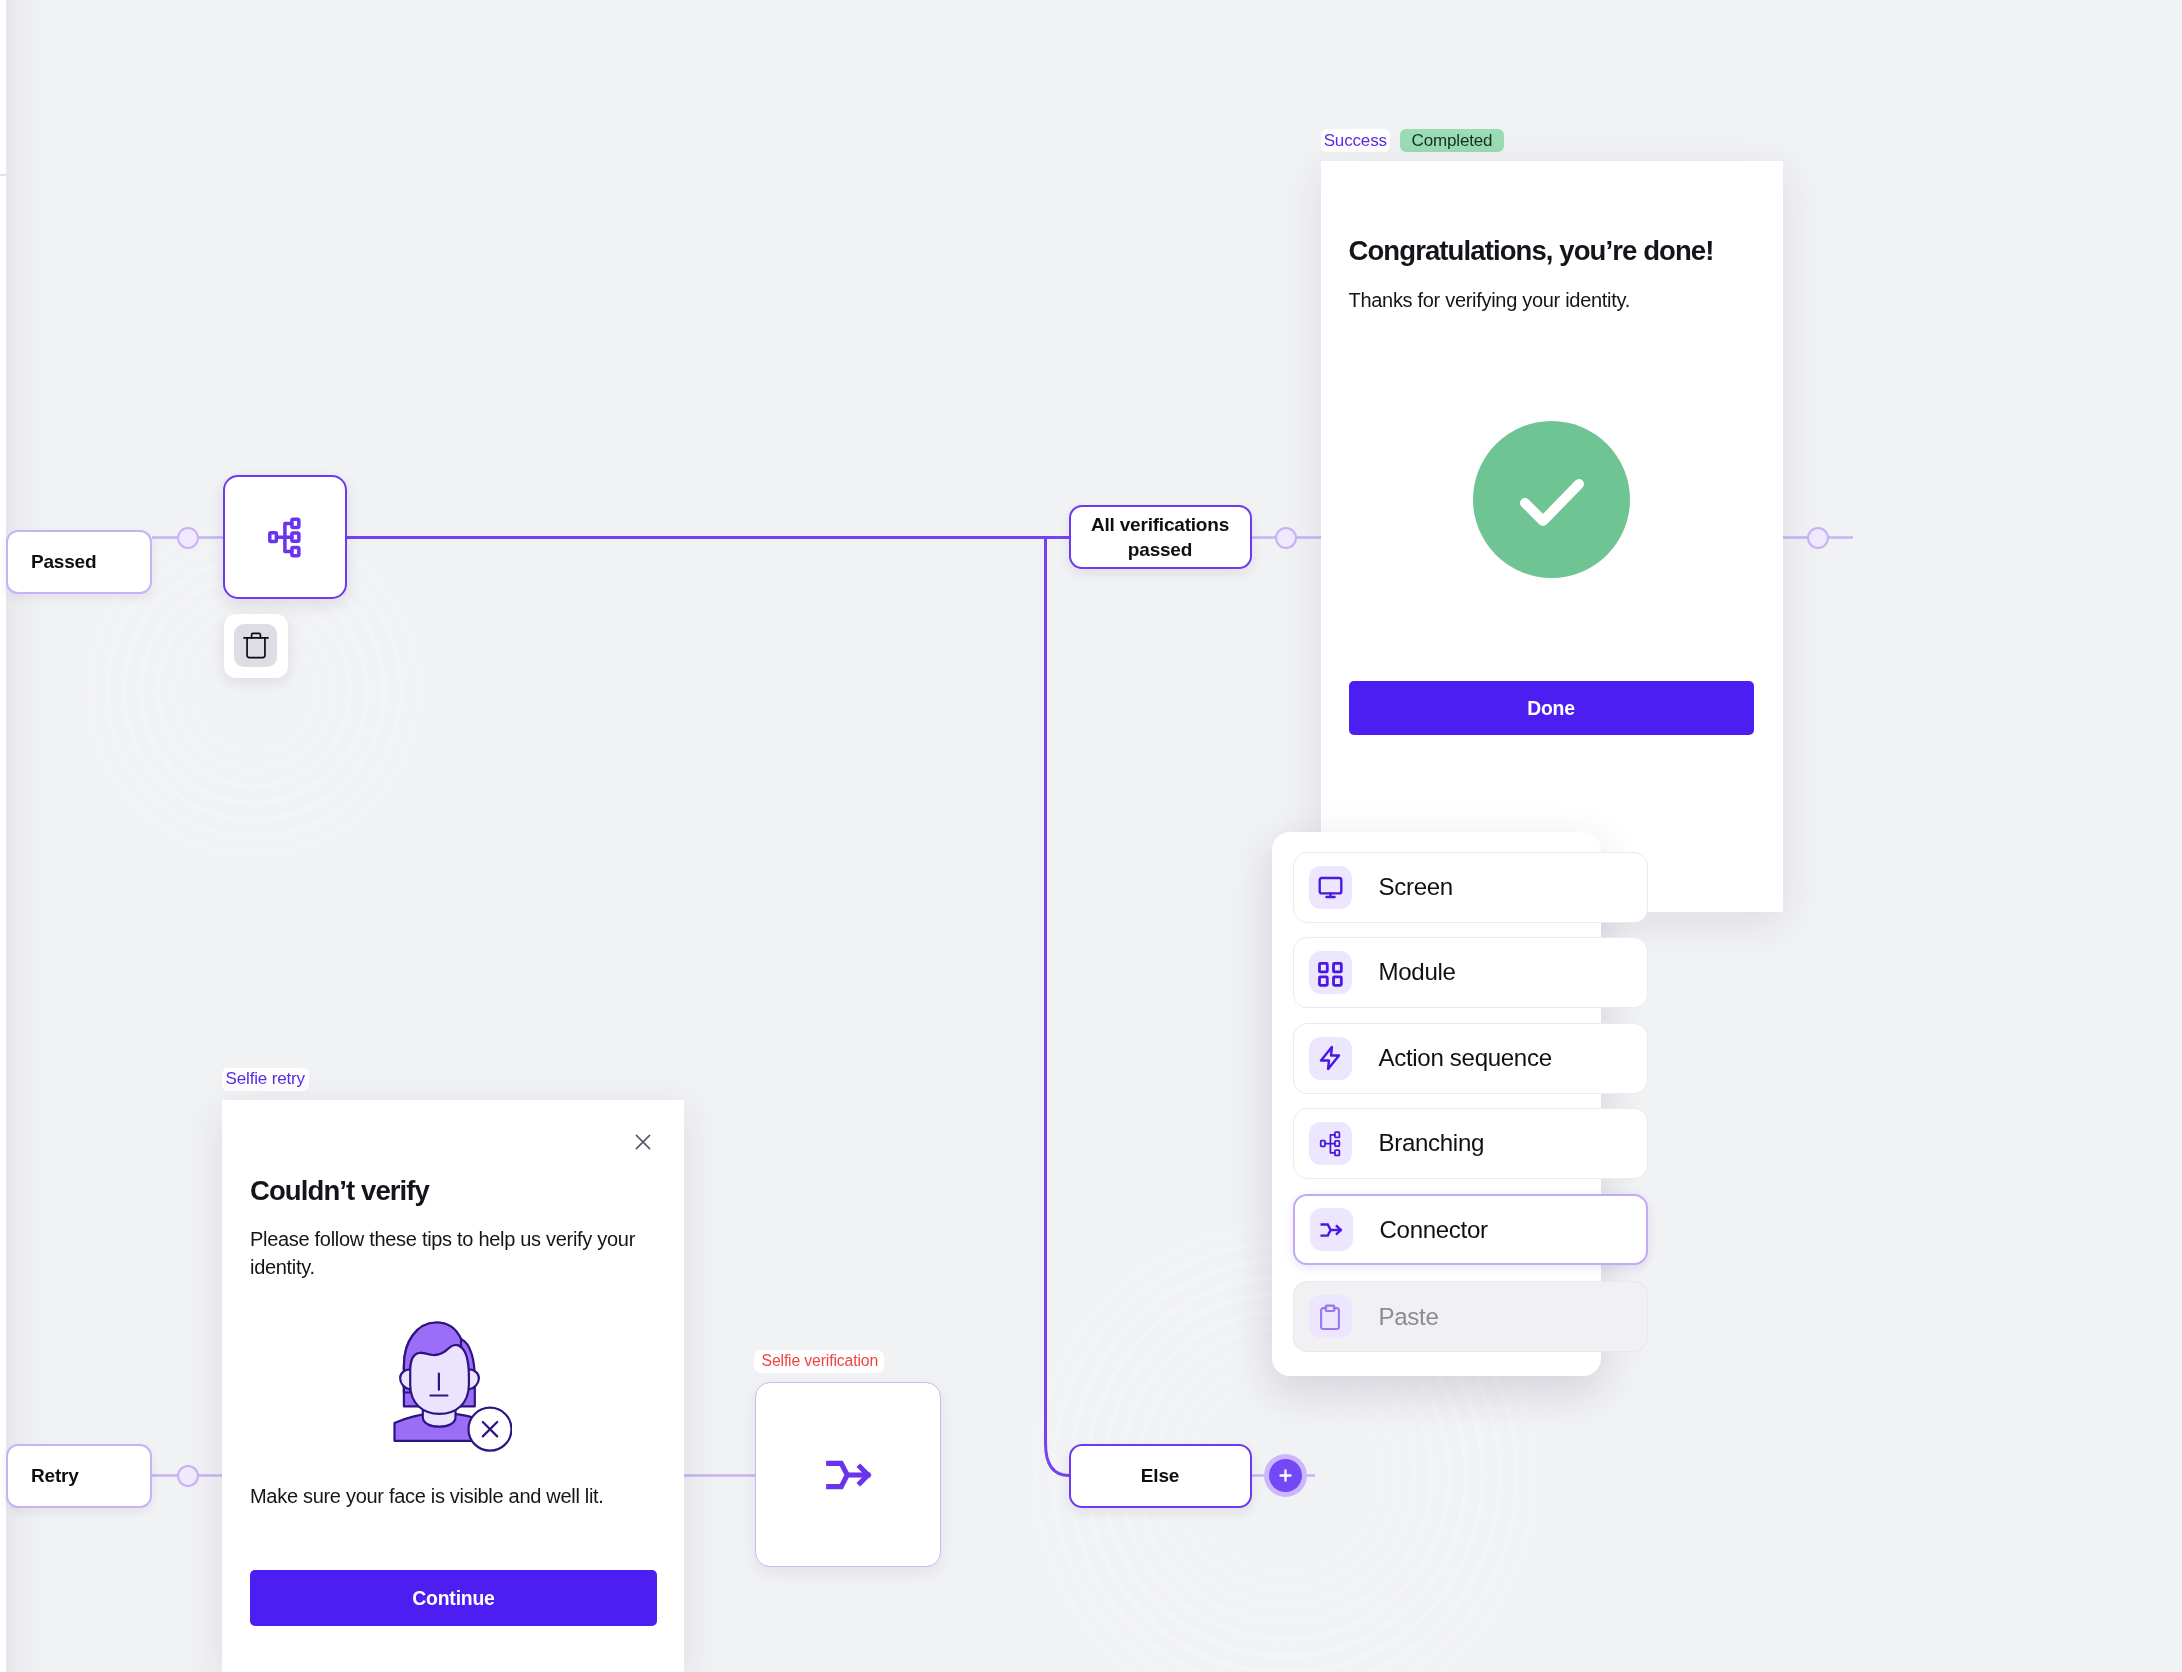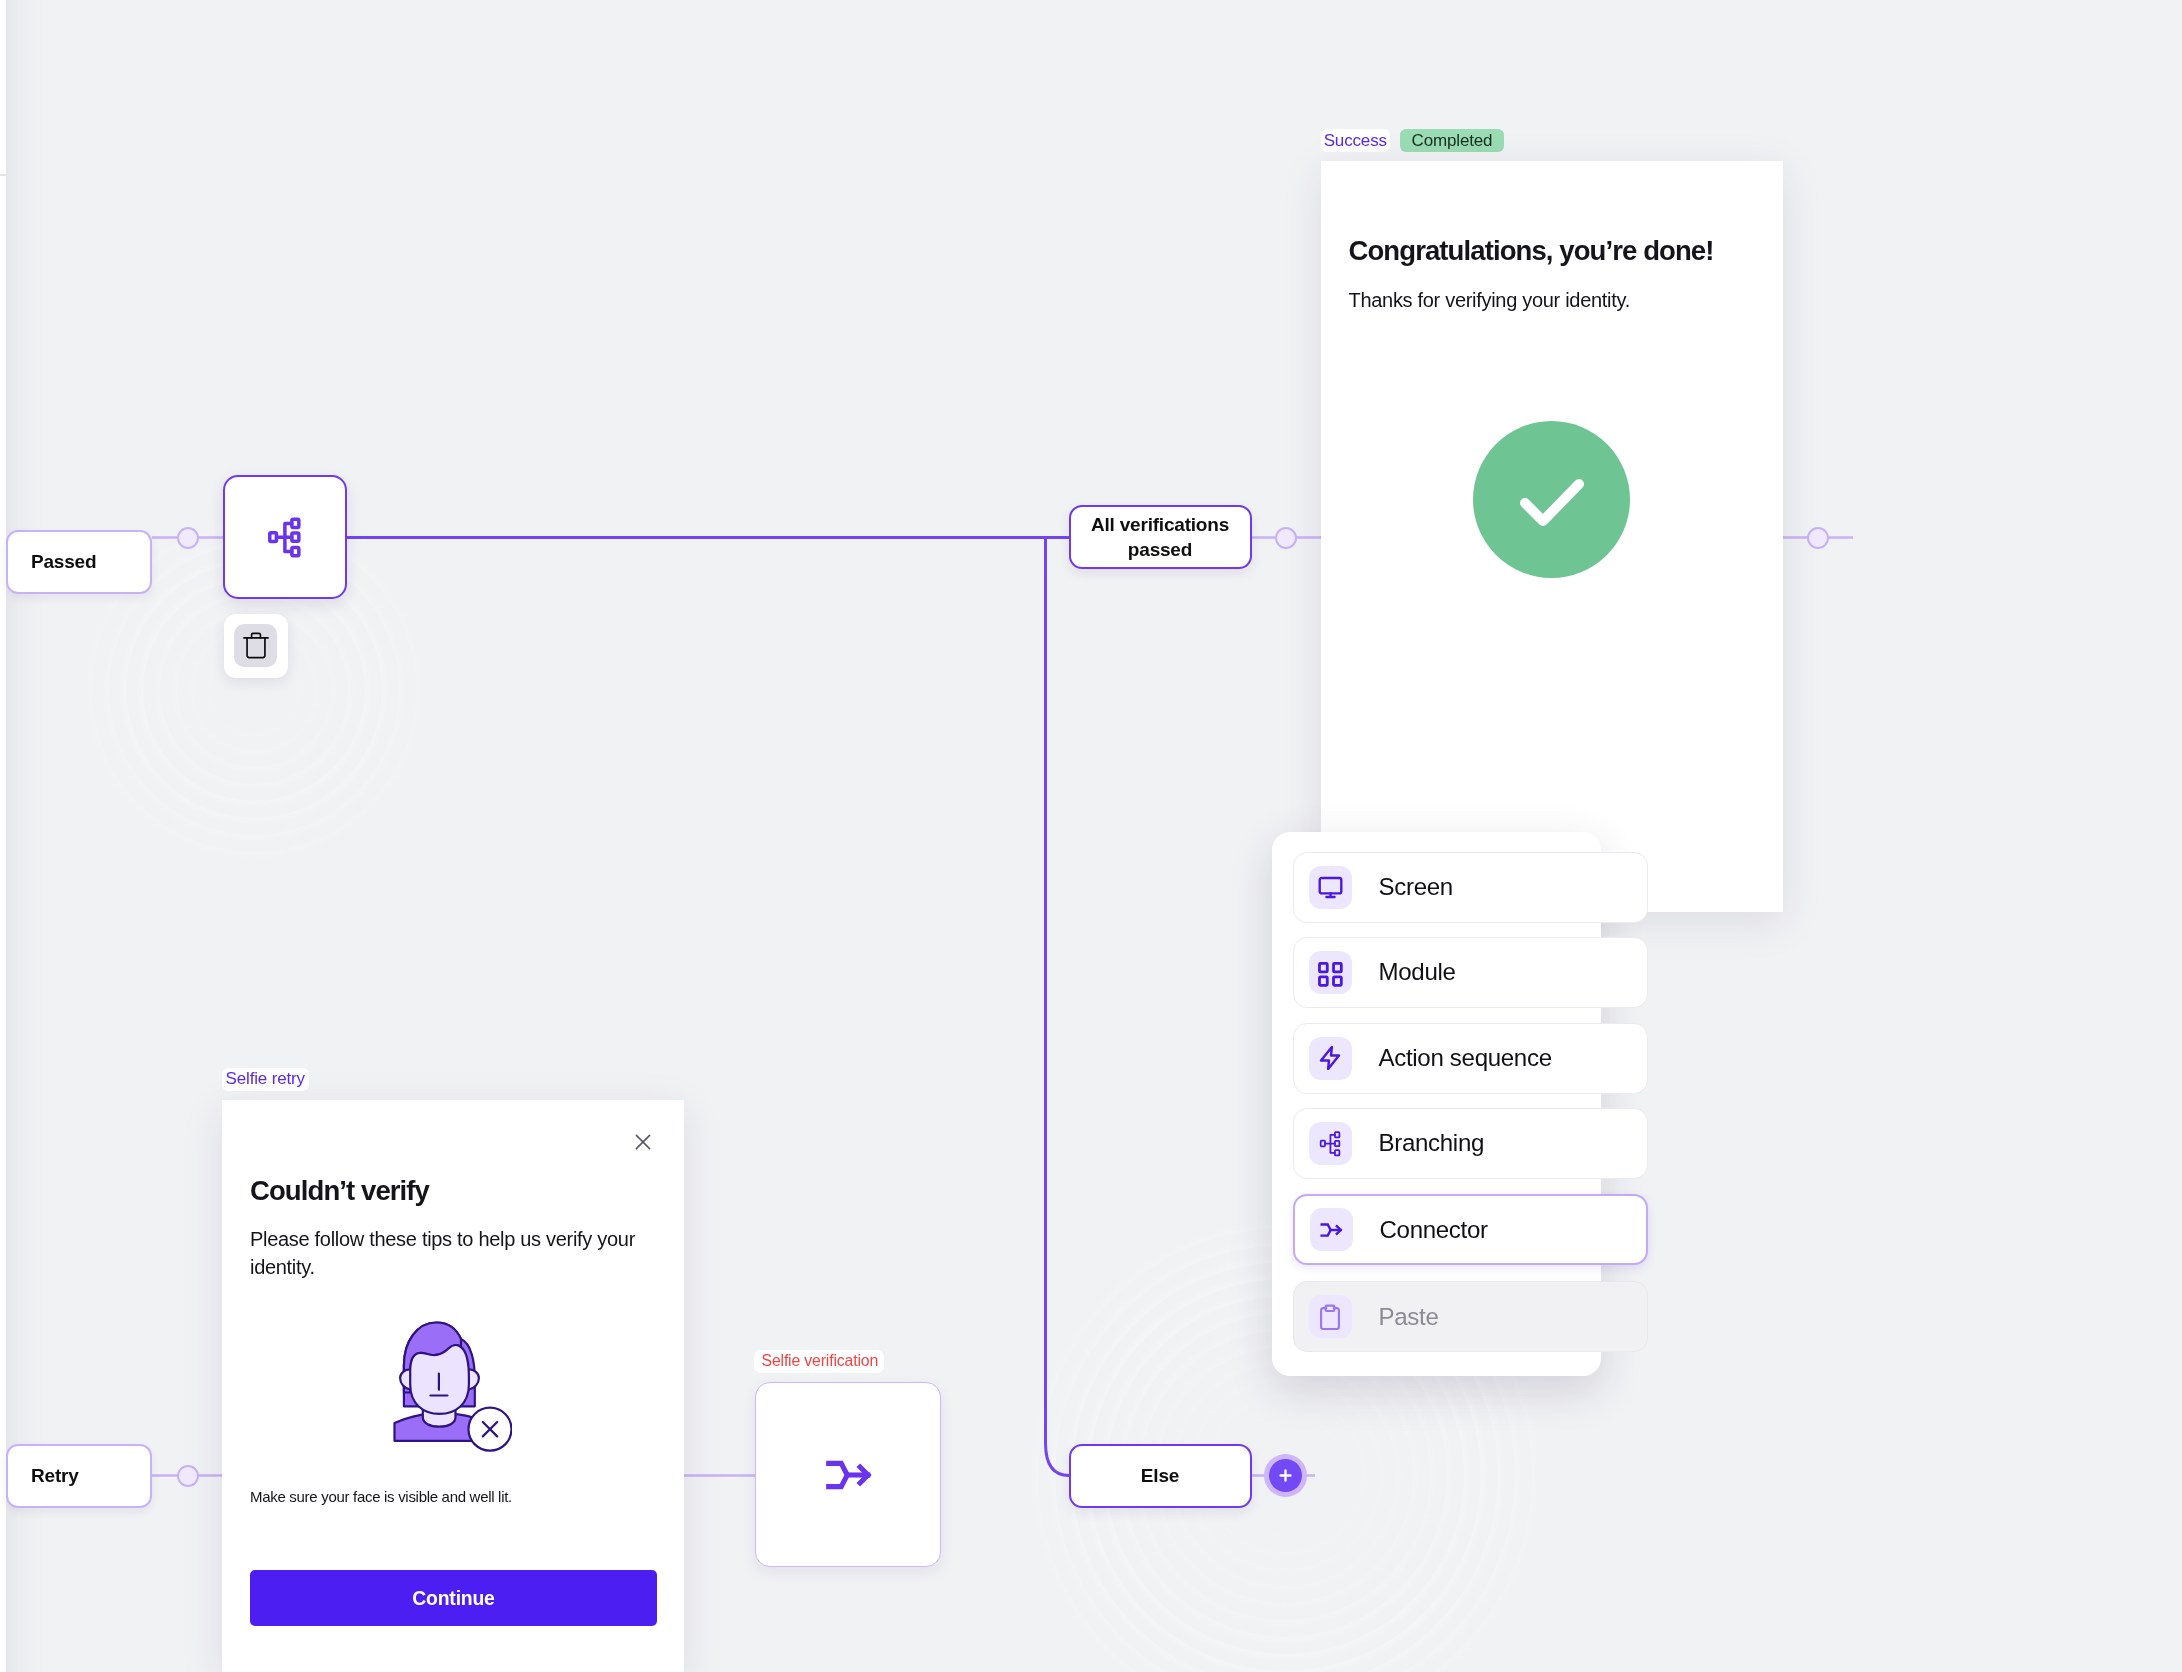--- a/index.html
+++ b/index.html
@@ -202,40 +202,43 @@
                  C74.4 81.5 61.3 91.4 45 91.4 C28.7 91.4 15.7 81.5 15.7 62 Z" fill="#ece4fe"></path>
 
         <path d="M44.4 51.1 V67.2"></path>
 
         <path d="M35.9 73 H52.9"></path>
       </g>
 
       <circle cx="95.5" cy="106.7" r="21.5" fill="#fff" stroke="#2e1482" stroke-width="2.2"></circle>
       <path d="M88.3 99.5 L102.7 113.9 M102.7 99.5 L88.3 113.9" stroke="#2e1482" stroke-width="2.2" stroke-linecap="round" fill="none"></path>
     </svg>
-    <div class="abs sc-body" style="left:28px;top:383px;width:420px;font-size:15px;line-height:27.9px">Make sure your face is visible and well lit.</div>
+    <div class="abs sc-body" style="left:28px;top:383px;width:420px;font-size:20px;line-height:27.9px">Make sure your face is visible and well lit.</div>
     <div class="btn-primary" style="left:28px;top:470px;width:407px;height:56px;font-size:19.4px">
       <span>Continue</span>
     </div>
   </div>
 
   <div class="badge b-white" style="left:1321px;top:129px;width:68.5px;height:23px">
     <span>Success</span>
   </div>
   <div class="badge b-green" style="left:1400px;top:129px;width:104px;height:23px">
     <span>Completed</span>
   </div>
   <div class="screencard" style="left:1320.5px;top:161px;width:462.5px;height:751px">
     <div class="abs sc-title" style="left:28px;top:70px;font-size:27.5px;line-height:40px">Congratulations, you’re done!</div>
     <div class="abs sc-body" style="left:28px;top:126px;width:400px;font-size:20px;line-height:27.9px">Thanks for verifying your identity.</div>
     <div class="abs" style="left:152px;top:260px;width:157px;height:157px;border-radius:50%;background:#6fc494;">
       <svg width="157" height="157" viewBox="0 0 157 157" fill="none" stroke="#fff" stroke-width="10" stroke-linecap="round" stroke-linejoin="round">
         <path d="M52 82 L70 100 L106 63"></path>
       </svg>
     </div>
+    <div class="btn-primary" style="left:28px;top:520px;width:405px;height:54px;font-size:19.4px">
+      <span>Done</span>
+    </div>
   </div>
 
   <div class="popup" style="left:1271.5px;top:832px;width:329px;height:544px">
 
     <div class="pitem" style="left:21px;top:19.5px;width:355px;height:71px">
       <span class="picon">
         <svg width="27" height="27" viewBox="0 0 24 24" fill="none" stroke="#4a18e0" stroke-width="2.1" stroke-linecap="round" stroke-linejoin="round">
           <rect x="2.4" y="3.6" width="19.2" height="13.6" rx="1.7"></rect>
           <path d="M12 17.2 V20.4 M8.4 20.4 H15.6"></path>
         </svg>

